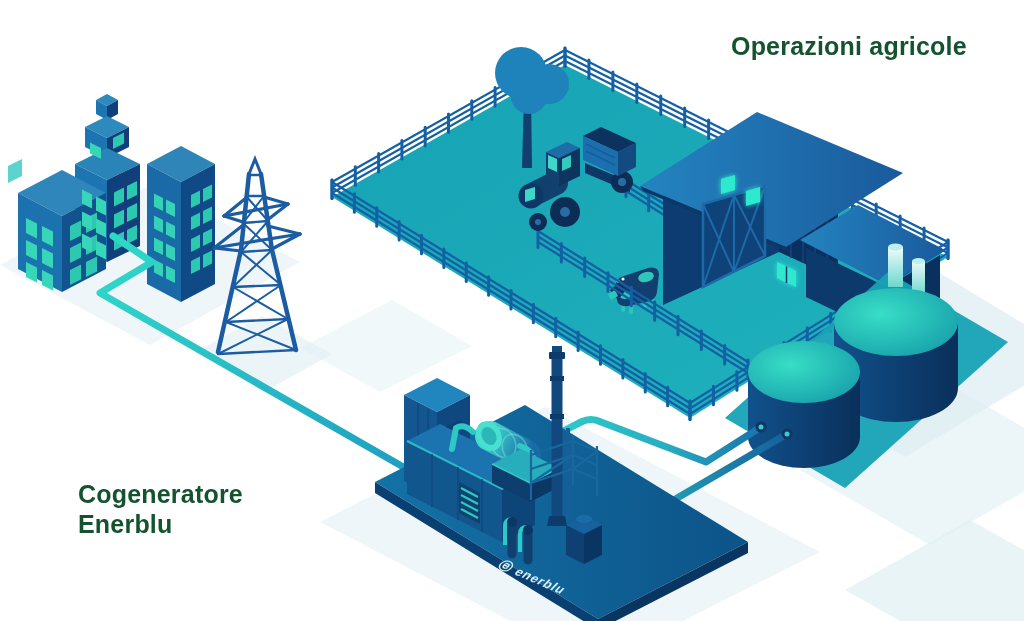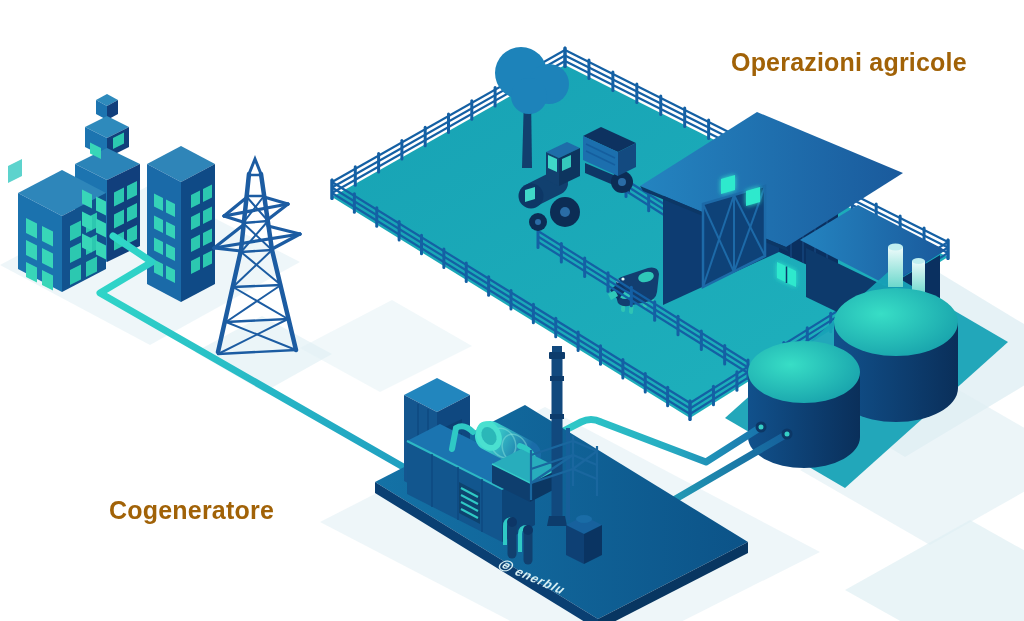--- a/index.html
+++ b/index.html
@@ -1,21 +1,21 @@
 <!DOCTYPE html>
 <html><head>
 <meta charset="utf-8">
 <style>
   html,body{margin:0;padding:0;background:#fff;}
   #stage{position:relative;width:1024px;height:621px;overflow:hidden;background:#ffffff;
          font-family:"Liberation Sans",sans-serif;}
   #scene{position:absolute;left:0;top:0;}
-  .label{position:absolute;font-weight:700;color:#a16207;letter-spacing:.2px;margin-top:16px;}
+  .label{position:absolute;font-weight:700;color:#14532d;letter-spacing:.2px;}
   #farm-label{left:731px;top:31px;font-size:25px;line-height:31px;text-align:left;}
-  #cogen-label{left:78px;top:479px;width:196px;font-size:25px;line-height:30px;text-align:right;}
+  #cogen-label{left:78px;top:479px;width:196px;font-size:25px;line-height:30px;text-align:left;}
 </style>
 </head>
 <body>
 
 <div id="stage">
 <svg id="scene" width="1024" height="621" viewBox="0 0 1024 621">
   <defs>
     <linearGradient id="fieldGrad" x1="0" y1="0" x2="1" y2="1">
       <stop offset="0" stop-color="#17a2b4"></stop>
           <stop offset="1" stop-color="#1fb2bd"></stop>
@@ -480,14 +480,15 @@
     </g>
     <text transform="translate(497,567) rotate(23) skewX(-20)" font-size="12.5" font-weight="bold" letter-spacing="1" fill="#d8f0f4">ⓔ enerblu</text>
   </g>
 </svg>
 
 <div class="label" id="farm-label">
   <div>Operazioni agricole</div>
 </div>
 <div class="label" id="cogen-label">
   <div>Cogeneratore</div>
+  <div>Enerblu</div>
 </div>
 </div>
 
 </body></html>

